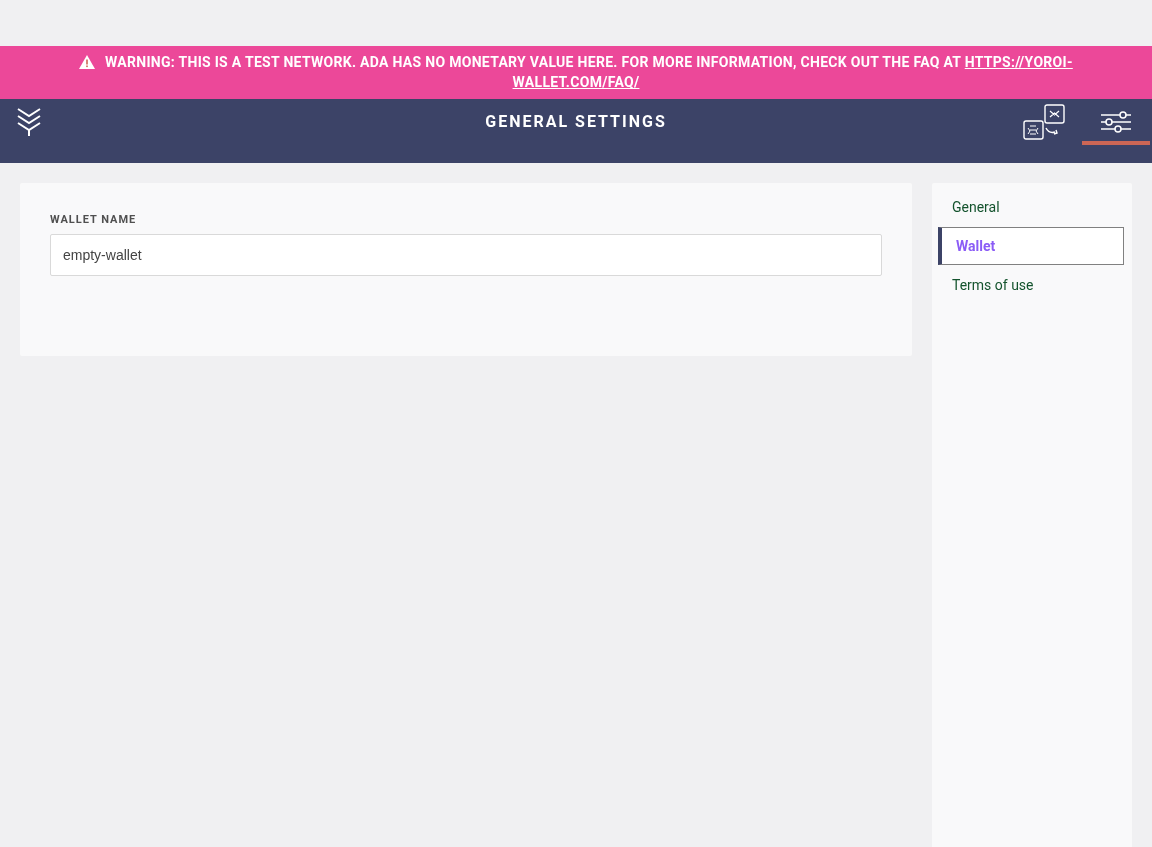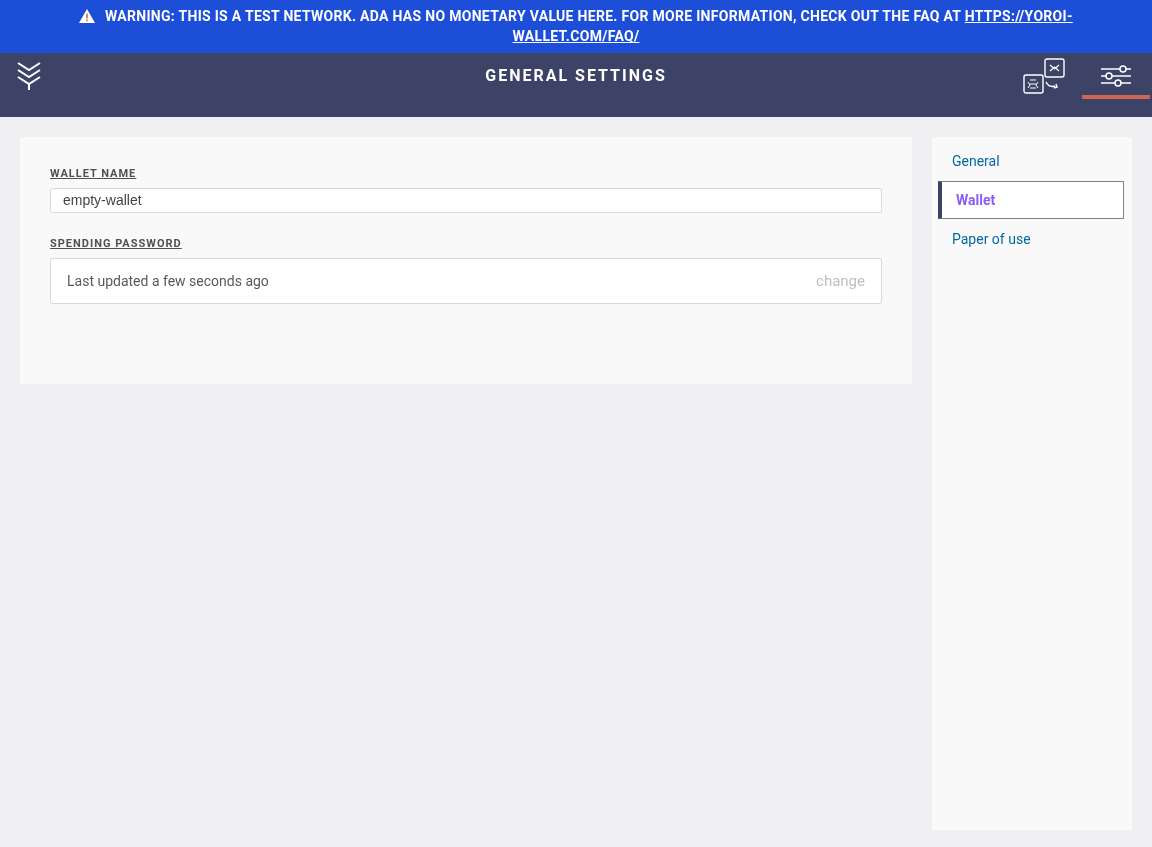--- a/index.html
+++ b/index.html
@@ -3,28 +3,29 @@
 <meta charset="utf-8">
 <style>
   * { box-sizing: border-box; }
   html, body {
     margin: 0; padding: 0; height: 100%;
     font-family: -apple-system, BlinkMacSystemFont, "Segoe UI", Roboto, Helvetica, Arial, sans-serif;
     background: #f0f0f2;
     color: #333;
   }
   .warning-bar {
-    background: #1d4ed8;
+    background: #ec4899;
     color: #fff;
     padding: 6px 20px;
     text-align: center;
     font-weight: 700;
     font-size: 14px;
     letter-spacing: 0.3px;
     line-height: 1.45;
+    margin-top: 46px;
   }
   .warning-bar a {
     color: #fff;
     text-decoration: underline;
   }
   .warning-bar .warn-icon {
     display: inline-block;
     vertical-align: -2px;
     margin-right: 6px;
   }
@@ -87,25 +88,24 @@
     background:#f9f9fa;
     padding:30px 30px 56px 30px;
     border-radius:2px;
   }
   .form-label {
     font-size:11px;
     font-weight:700;
     letter-spacing:1px;
     color:#505050;
     margin-bottom:8px;
-    text-decoration:underline;
   }
   .text-input {
     width:100%;
-    height:25px;
+    height:42px;
     border:1px solid #d9d9d9;
     background:#fff;
     padding:0 12px;
     font-size:14px;
     color:#444;
     outline:none;
     border-radius:2px;
   }
   .form-block { margin-bottom:24px; }
 
@@ -127,21 +127,21 @@
     width:200px;
     background:#f9f9fa;
     border-radius:2px;
     padding-top:4px;
     padding-bottom:4px;
     min-height: calc(100vh - 64px - 50px - 40px);
   }
   .side-item {
     padding:12px 20px;
     font-size:14px;
-    color:#0369a1;
+    color:#14532d;
     cursor:pointer;
   }
   .side-item.selected {
     background:#fff;
     border:1px solid #808080;
     border-left:4px solid #3C4367;
     font-weight:700;
     color:#8b5cf6;
     margin:0 8px 0 6px;
     padding:10px 14px;
@@ -200,35 +200,28 @@
 
 <div class="body-area">
 
   <div class="main-card">
 
     <div class="form-block">
       <div class="form-label">WALLET NAME</div>
       <input class="text-input" type="text" value="empty-wallet" style="">
     </div>
 
-    <div class="form-block">
-      <div class="form-label">SPENDING PASSWORD</div>
-      <div class="pw-row">
-        <span class="pw-info">Last updated a few seconds ago</span>
-        <span class="pw-change">change</span>
-      </div>
-    </div>
 
   </div>
 
   <div class="side-card">
     <div class="side-item">
       <span>General</span>
     </div>
     <div class="side-item selected">
       <span>Wallet</span>
     </div>
     <div class="side-item">
-      <span>Paper of use</span>
+      <span>Terms of use</span>
     </div>
   </div>
 
 </div>
 
 </body></html>

